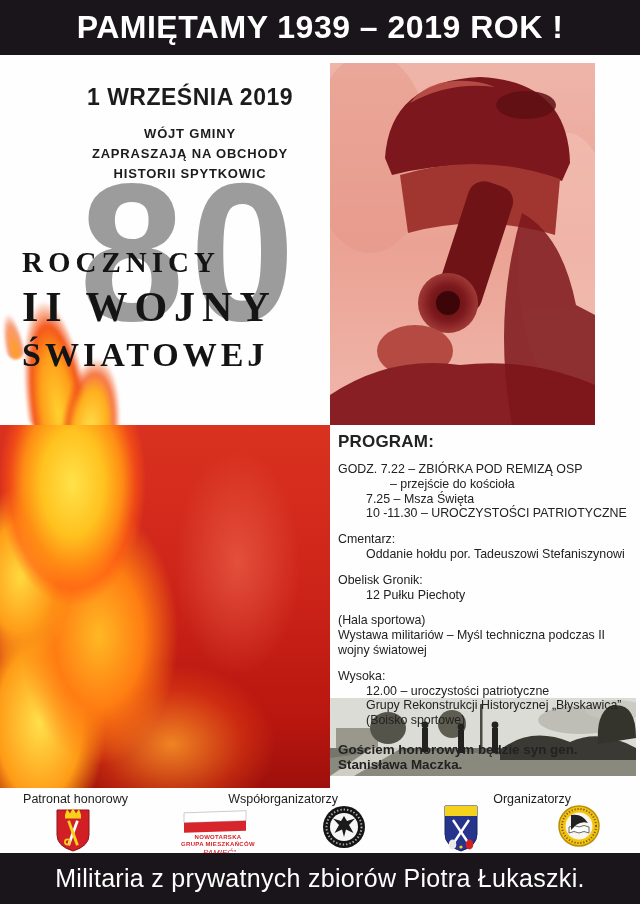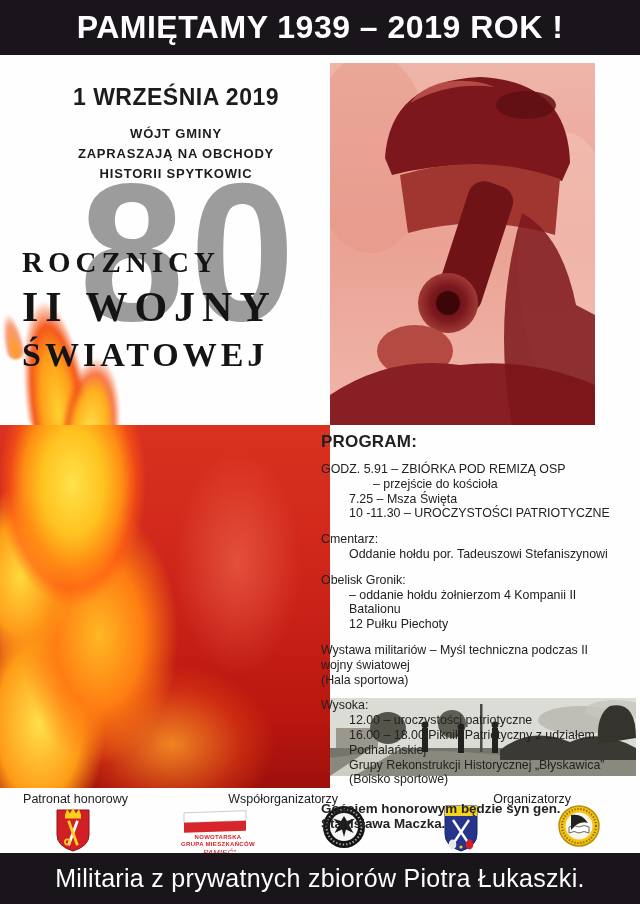--- a/index.html
+++ b/index.html
@@ -6,21 +6,21 @@
   .poster{position:relative;width:640px;height:904px;background:#fefefe;overflow:hidden;
           font-family:"Liberation Sans",sans-serif;outline:1px solid #c9c9c9;margin:0 auto;}
 
   
   .top-banner,.bottom-banner{position:absolute;left:0;width:640px;background:var(--banner-bg,#1a151a);
           color:#fff;display:flex;align-items:center;justify-content:center;}
   .top-banner{top:0;height:55px;font-size:32px;font-weight:bold;letter-spacing:.5px;}
   .bottom-banner{top:853px;height:51px;font-size:25px;font-weight:normal;letter-spacing:.3px;}
 
   
-  .left-head{position:absolute;left:16px;top:84px;width:320px;text-align:center;color:#1c1c1c;}
+  .left-head{position:absolute;left:30px;top:84px;width:320px;text-align:center;color:#1c1c1c;}
   .date{font-size:23px;font-weight:bold;letter-spacing:.5px;margin-bottom:13px;}
   .invite{font-size:13px;font-weight:bold;line-height:20px;letter-spacing:.8px;}
 
   
   .big80{position:absolute;left:30px;top:170px;width:320px;text-align:center;z-index:1;
          font-size:196px;line-height:165px;font-weight:bold;color:var(--number-gray,#9c9c9c);
          letter-spacing:6px;transform:scaleX(.96);}
   .stencil{position:absolute;left:22px;top:246px;width:326px;z-index:2;
            font-family:"Liberation Serif",serif;font-weight:bold;color:#141414;}
   .st1{font-size:29px;letter-spacing:5px;}
@@ -48,21 +48,21 @@
       background:radial-gradient(50% 80% at 50% 88%, #ffd22e 0%, #ff9e1a 45%, #f4581b 68%, rgba(240,70,20,0) 88%);
       border-radius:45% 55% 60% 40%/75% 70% 30% 25%;transform:rotate(-8deg);}
   .t2{left:62px;top:330px;width:66px;height:112px;
       background:radial-gradient(50% 75% at 50% 92%, #ffe34e 0%, #ffb01e 50%, rgba(244,88,27,.8) 70%, rgba(240,70,20,0) 90%);
       border-radius:50% 50% 55% 45%/80% 75% 25% 20%;transform:rotate(6deg);}
   .t3{left:0px;top:300px;width:22px;height:60px;
       background:radial-gradient(50% 70% at 50% 85%, #ff9e1a 0%, rgba(244,88,27,.6) 60%, rgba(240,70,20,0) 90%);
       border-radius:50%/70% 70% 30% 30%;transform:rotate(-12deg);}
 
   
-  .program{position:absolute;left:321px;top:432px;width:300px;color:#222;z-index:3;}
+  .program{position:absolute;left:338px;top:432px;width:300px;color:#222;z-index:3;}
   .phead{font-size:17px;font-weight:bold;margin-bottom:10px;letter-spacing:.2px;}
   .pblock{margin-bottom:11px;}
   .pline{font-size:12.4px;line-height:14.8px;}
   .ind1{padding-left:28px;}
   .ind2{padding-left:52px;}
   .pnote{font-size:13.4px;font-weight:bold;margin-top:14px;}
 
   
   .plabel{position:absolute;top:792px;font-size:12.5px;color:#1c1c1c;text-align:right;}
   .lbl-patronat{left:18px;width:110px;}
@@ -136,42 +136,40 @@
   </div>
 
   <div class="tongue t1"></div>
   <div class="tongue t2"></div>
   <div class="tongue t3"></div>
   <div class="flames"></div>
 
   <div class="program">
     <div class="phead">PROGRAM:</div>
     <div class="pblock">
-      <div class="pline">GODZ. 5.91 – ZBIÓRKA POD REMIZĄ OSP</div>
+      <div class="pline">GODZ. 7.22 – ZBIÓRKA POD REMIZĄ OSP</div>
       <div class="pline ind2">– przejście do kościoła</div>
       <div class="pline ind1">7.25 – Msza Święta</div>
       <div class="pline ind1">10 -11.30 – UROCZYSTOŚCI PATRIOTYCZNE</div>
     </div>
     <div class="pblock">
       <div class="pline">Cmentarz:</div>
       <div class="pline ind1">Oddanie hołdu por. Tadeuszowi Stefaniszynowi</div>
     </div>
     <div class="pblock">
       <div class="pline">Obelisk Gronik:</div>
-      <div class="pline ind1">– oddanie hołdu żołnierzom 4 Kompanii II Batalionu</div>
       <div class="pline ind1">12 Pułku Piechoty</div>
     </div>
     <div class="pblock">
+      <div class="pline">(Hala sportowa)</div>
       <div class="pline">Wystawa militariów – Myśl techniczna podczas II wojny światowej</div>
-      <div class="pline">(Hala sportowa)</div>
     </div>
     <div class="pblock">
       <div class="pline">Wysoka:</div>
       <div class="pline ind1">12.00 – uroczystości patriotyczne</div>
-      <div class="pline ind1">16.00 – 18.00 Piknik Patriotyczny z udziałem Podhalańskiej</div>
       <div class="pline ind1">Grupy Rekonstrukcji Historycznej „Błyskawica” (Boisko sportowe)</div>
     </div>
     <div class="pnote">Gościem honorowym będzie syn gen. Stanisława Maczka.</div>
   </div>
 
   <div class="history">
     <svg viewBox="0 0 306 78" preserveAspectRatio="none">
       <rect width="306" height="78" fill="#dcdcd6"></rect>
       <rect y="50" width="306" height="28" fill="#76756b"></rect>
       <path d="M0,60 Q80,48 160,56 T306,52 L306,78 L0,78Z" fill="#8a897e"></path>

